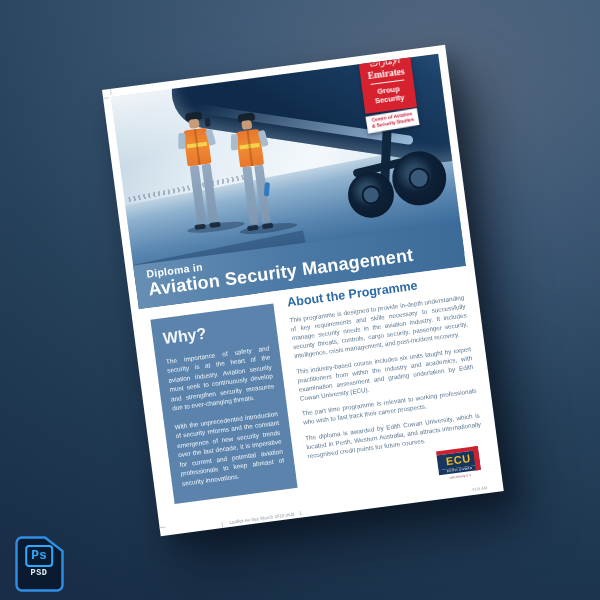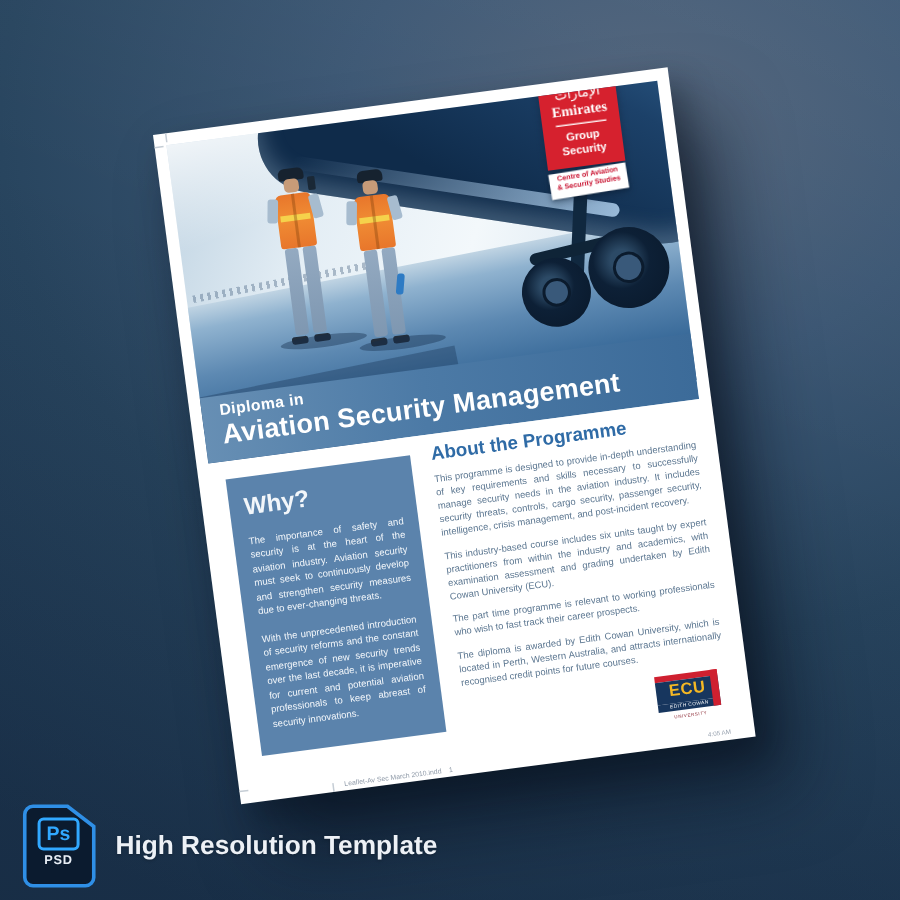--- a/index.html
+++ b/index.html
@@ -130,21 +130,21 @@
     line-height:15px;letter-spacing:.5px;position:relative;}
   .ecu-mid::after{content:'';position:absolute;right:0;top:-4px;bottom:-5px;width:5px;background:#cf2030;}
   .ecu-name{height:5px;background:#17365e;color:#fff;font-size:3.2px;line-height:5px;letter-spacing:.3px;}
   .ecu-sub{margin-top:2px;color:#8d2b35;font-size:3px;letter-spacing:.4px;}
 
   .pfoot-l{position:absolute;left:70px;bottom:2px;font-size:4.6px;color:#8f9aa8;white-space:pre;}
   .pfoot-r{position:absolute;right:16px;bottom:3px;font-size:4.2px;color:#9aa4b1;}
 
   
   .watermark{position:absolute;left:14px;bottom:8px;display:flex;align-items:center;gap:13px;z-index:5;}
-  .ps-badge{position:relative;width:50px;height:56px;flex:0 0 auto;}
+  .ps-badge{position:relative;width:50px;height:56px;flex:0 0 auto;font-family:Liberation Mono, monospace;}
   .ps-badge svg{position:absolute;inset:0;}
   .ps-chip{position:absolute;top:9px;left:50%;transform:translateX(-50%);
     border:2px solid #31a8ff;border-radius:4px;color:#31a8ff;font-weight:700;font-size:13px;
     line-height:1;padding:2px 4px 3px;background:#0b1b2f;}
   .psd{position:absolute;bottom:14px;width:100%;text-align:center;color:#e8eef5;
     font-weight:700;font-size:8.5px;letter-spacing:.5px;margin-top:16px;}
   .wm-text{color:#edf1f6;font-weight:700;font-size:17.5px;line-height:1.35;
     text-shadow:0 1px 2px rgba(0,0,0,0.25);}
 </style>
 </head>
@@ -254,17 +254,16 @@
 
   <div class="watermark">
     <div class="ps-badge">
       <svg viewBox="0 0 50 56" width="50" height="56">
         <path d="M8 1.5 H31 L48.5 15 V49 a5.5 5.5 0 0 1 -5.5 5.5 H8 A5.5 5.5 0 0 1 2.5 49 V7 A5.5 5.5 0 0 1 8 1.5 Z" fill="#0b1b2f" stroke="#2f8fe6" stroke-width="2.4"></path>
       </svg>
       <div class="ps-chip">Ps</div>
       <div class="psd">PSD</div>
     </div>
     <div class="wm-text">
-      <div>High Resolution Template</div>
     </div>
   </div>
 
 </div>
 
 </body></html>

